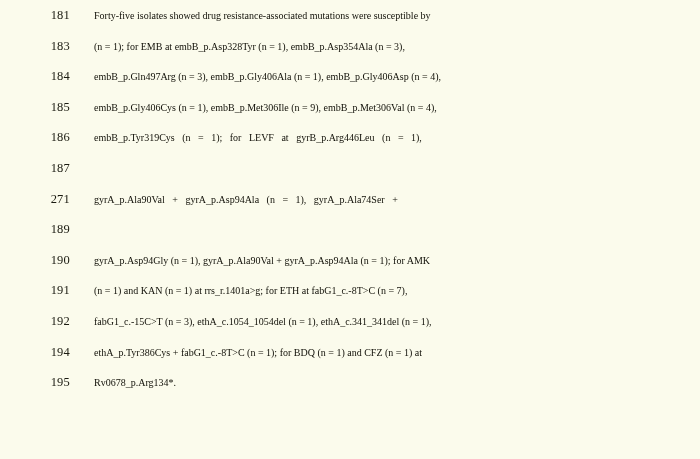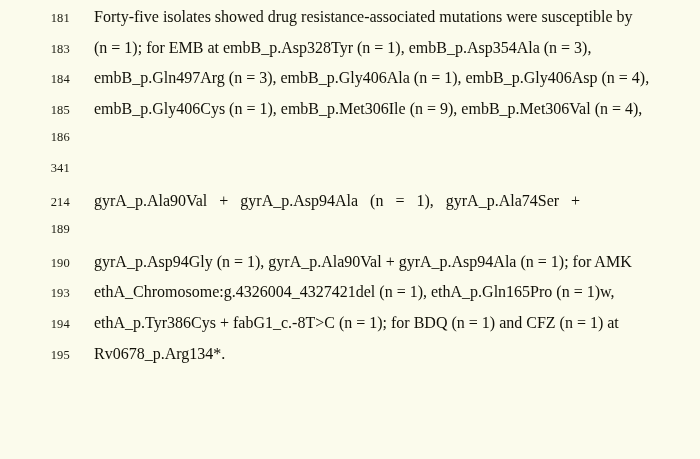--- a/index.html
+++ b/index.html
@@ -37,21 +37,21 @@
     text-align: right;
     font-size: 12.5px;
     font-family: "Liberation Serif", serif;
     color: #1a1a10;
     padding-right: 0;
     letter-spacing: 0.2px;
   }
   .text {
     flex: 1 1 auto;
     padding-left: 24px;
-    font-size: 16px;
+    font-size: 10px;
     line-height: 1.1;
     color: #111008;
     white-space: pre;
     font-family: "Liberation Serif", serif;
   }
 </style>
 </head>
 <body>
 
 <div class="page">
@@ -73,46 +73,51 @@
       <span class="text">embB_p.Gln497Arg (n = 3), embB_p.Gly406Ala (n = 1), embB_p.Gly406Asp (n = 4),</span>
     </div>
 
     <div class="line">
       <span class="lineno">185</span>
       <span class="text">embB_p.Gly406Cys (n = 1), embB_p.Met306Ile (n = 9), embB_p.Met306Val (n = 4),</span>
     </div>
 
     <div class="line">
       <span class="lineno">186</span>
+      <span class="text">embB_p.Tyr319Cys   (n   =   1);   for   LEVF   at   gyrB_p.Arg446Leu   (n   =   1),</span>
     </div>
 
     <div class="line">
-      <span class="lineno">341</span>
+      <span class="lineno">187</span>
     </div>
 
     <div class="line">
-      <span class="lineno">214</span>
+      <span class="lineno">271</span>
       <span class="text">gyrA_p.Ala90Val   +   gyrA_p.Asp94Ala   (n   =   1),   gyrA_p.Ala74Ser   +</span>
     </div>
 
     <div class="line">
       <span class="lineno">189</span>
     </div>
 
     <div class="line">
       <span class="lineno">190</span>
       <span class="text">gyrA_p.Asp94Gly (n = 1), gyrA_p.Ala90Val + gyrA_p.Asp94Ala (n = 1); for AMK</span>
     </div>
 
-
+    <div class="line">
+      <span class="lineno">191</span>
+      <span class="text">(n = 1) and KAN (n = 1) at rrs_r.1401a&gt;g; for ETH at fabG1_c.-8T&gt;C (n = 7),</span>
+    </div>
 
     <div class="line">
-      <span class="lineno">193</span>
-      <span class="text">ethA_Chromosome:g.4326004_4327421del (n = 1), ethA_p.Gln165Pro (n = 1)w,</span>
+      <span class="lineno">192</span>
+      <span class="text">fabG1_c.-15C&gt;T (n = 3), ethA_c.1054_1054del (n = 1), ethA_c.341_341del (n = 1),</span>
     </div>
+
 
     <div class="line">
       <span class="lineno">194</span>
       <span class="text">ethA_p.Tyr386Cys + fabG1_c.-8T&gt;C (n = 1); for BDQ (n = 1) and CFZ (n = 1) at</span>
     </div>
 
     <div class="line">
       <span class="lineno">195</span>
       <span class="text">Rv0678_p.Arg134*.</span>
     </div>

